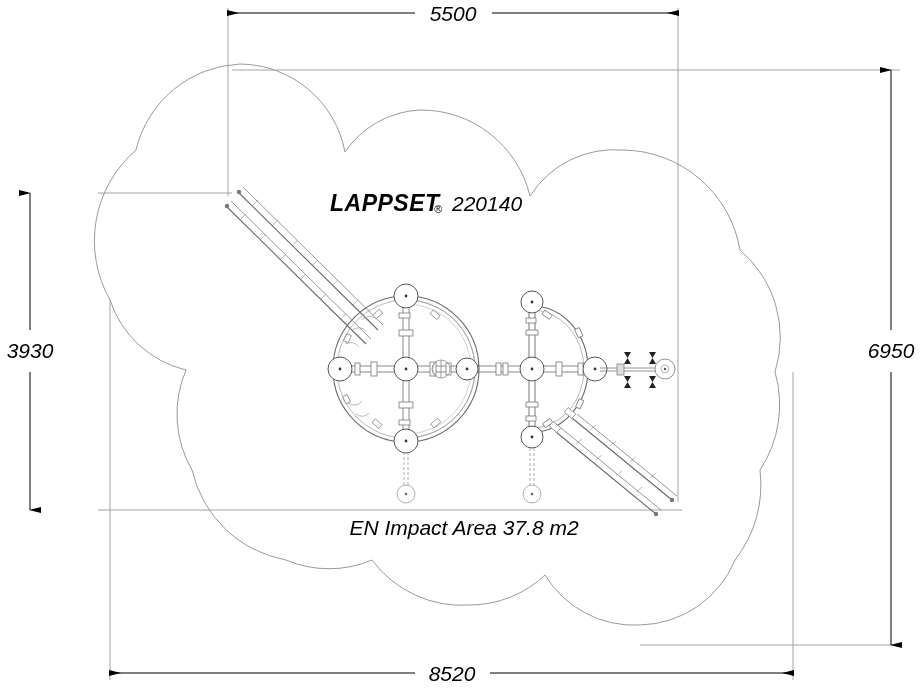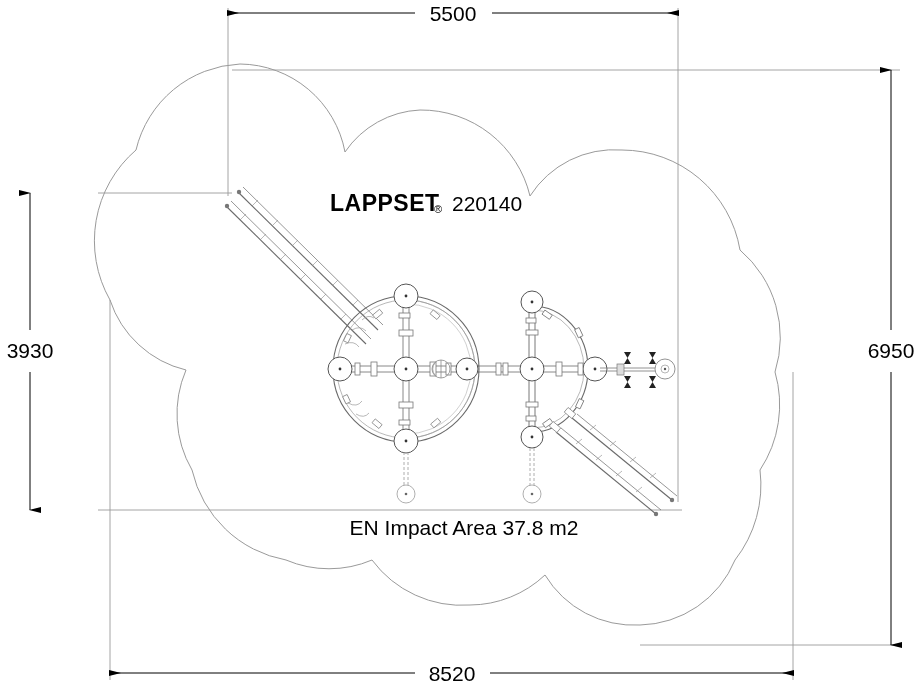--- a/index.html
+++ b/index.html
@@ -10,20 +10,21 @@
   }
   body {
     font-family: "Liberation Sans", sans-serif;
   }
   #sheet {
     position: relative;
     width: 920px;
     height: 690px;
     background: #ffffff;
     overflow: hidden;
+    font-style: italic;
   }
   #sheet svg {
     position: absolute;
     left: 0;
     top: 0;
   }
   .dimtext {
     font-family: "Liberation Sans", sans-serif;
     font-size: 21px;
     fill: #000000;

